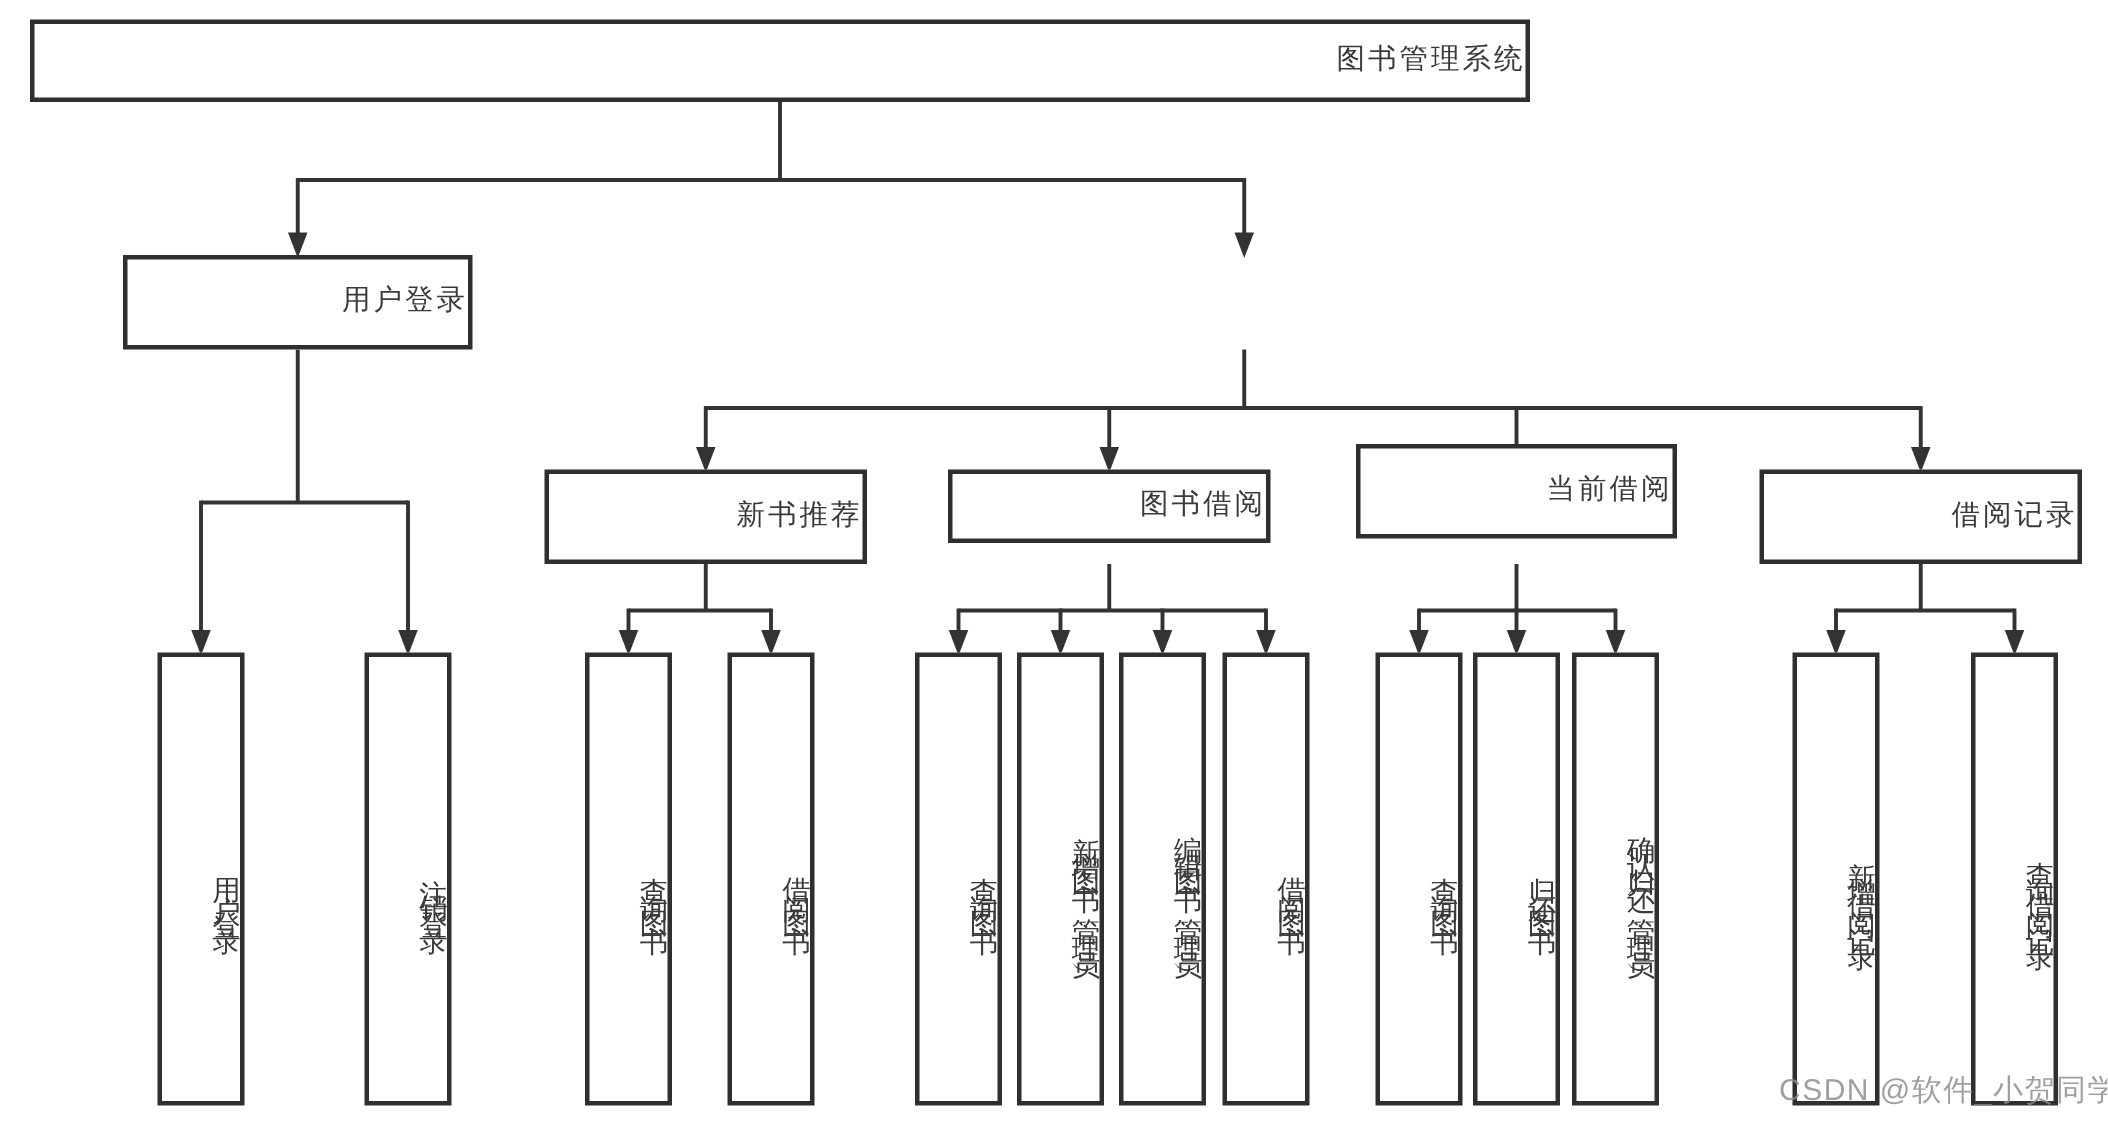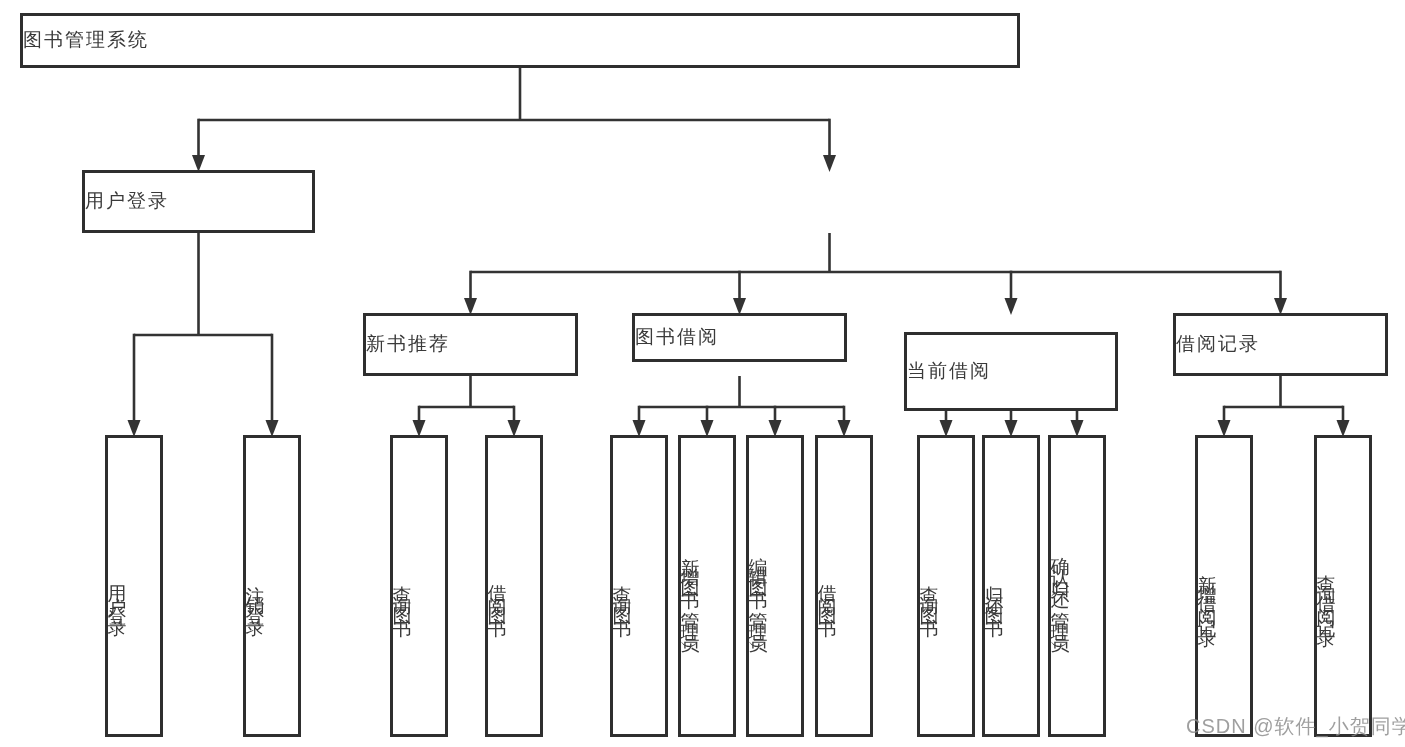--- a/index.html
+++ b/index.html
@@ -6,21 +6,21 @@
   body{width:1405px;height:747px;font-family:"Liberation Sans",sans-serif;}
   .canvas{position:relative;width:1405px;height:747px;background:#ffffff;overflow:hidden;}
   .wires{position:absolute;left:0;top:0;width:1405px;height:747px;}
   .node{
     position:absolute;
     background:#ffffff;
     border:3px solid #2f2f2f;
     box-sizing:border-box;
     display:flex;
     align-items:center;
-    justify-content:flex-start;
+    justify-content:flex-end;
     color:#3a3a3a;
     z-index:2;
   }
   .h-node span{
     font-size:19px;
     letter-spacing:2px;
     white-space:nowrap;
     line-height:1.2;
   }
   .v-node span{
@@ -125,21 +125,21 @@
   <div class="node h-node" style="left:82px;top:170px;width:233px;height:63px">
     <span>用户登录</span>
   </div>
 
   <div class="node h-node" style="left:363px;top:313px;width:215px;height:63px">
     <span>新书推荐</span>
   </div>
   <div class="node h-node" style="left:632px;top:313px;width:215px;height:49px">
     <span>图书借阅</span>
   </div>
-  <div class="node h-node" style="left:904px;top:332px;width:214px;height:79px">
+  <div class="node h-node" style="left:904px;top:296px;width:214px;height:63px">
     <span>当前借阅</span>
   </div>
   <div class="node h-node" style="left:1173px;top:313px;width:215px;height:63px">
     <span>借阅记录</span>
   </div>
 
   <div class="node v-node" style="left:105px;top:435px;width:58px;height:302px">
     <span>用户登录</span>
   </div>
   <div class="node v-node" style="left:243px;top:435px;width:58px;height:302px">

